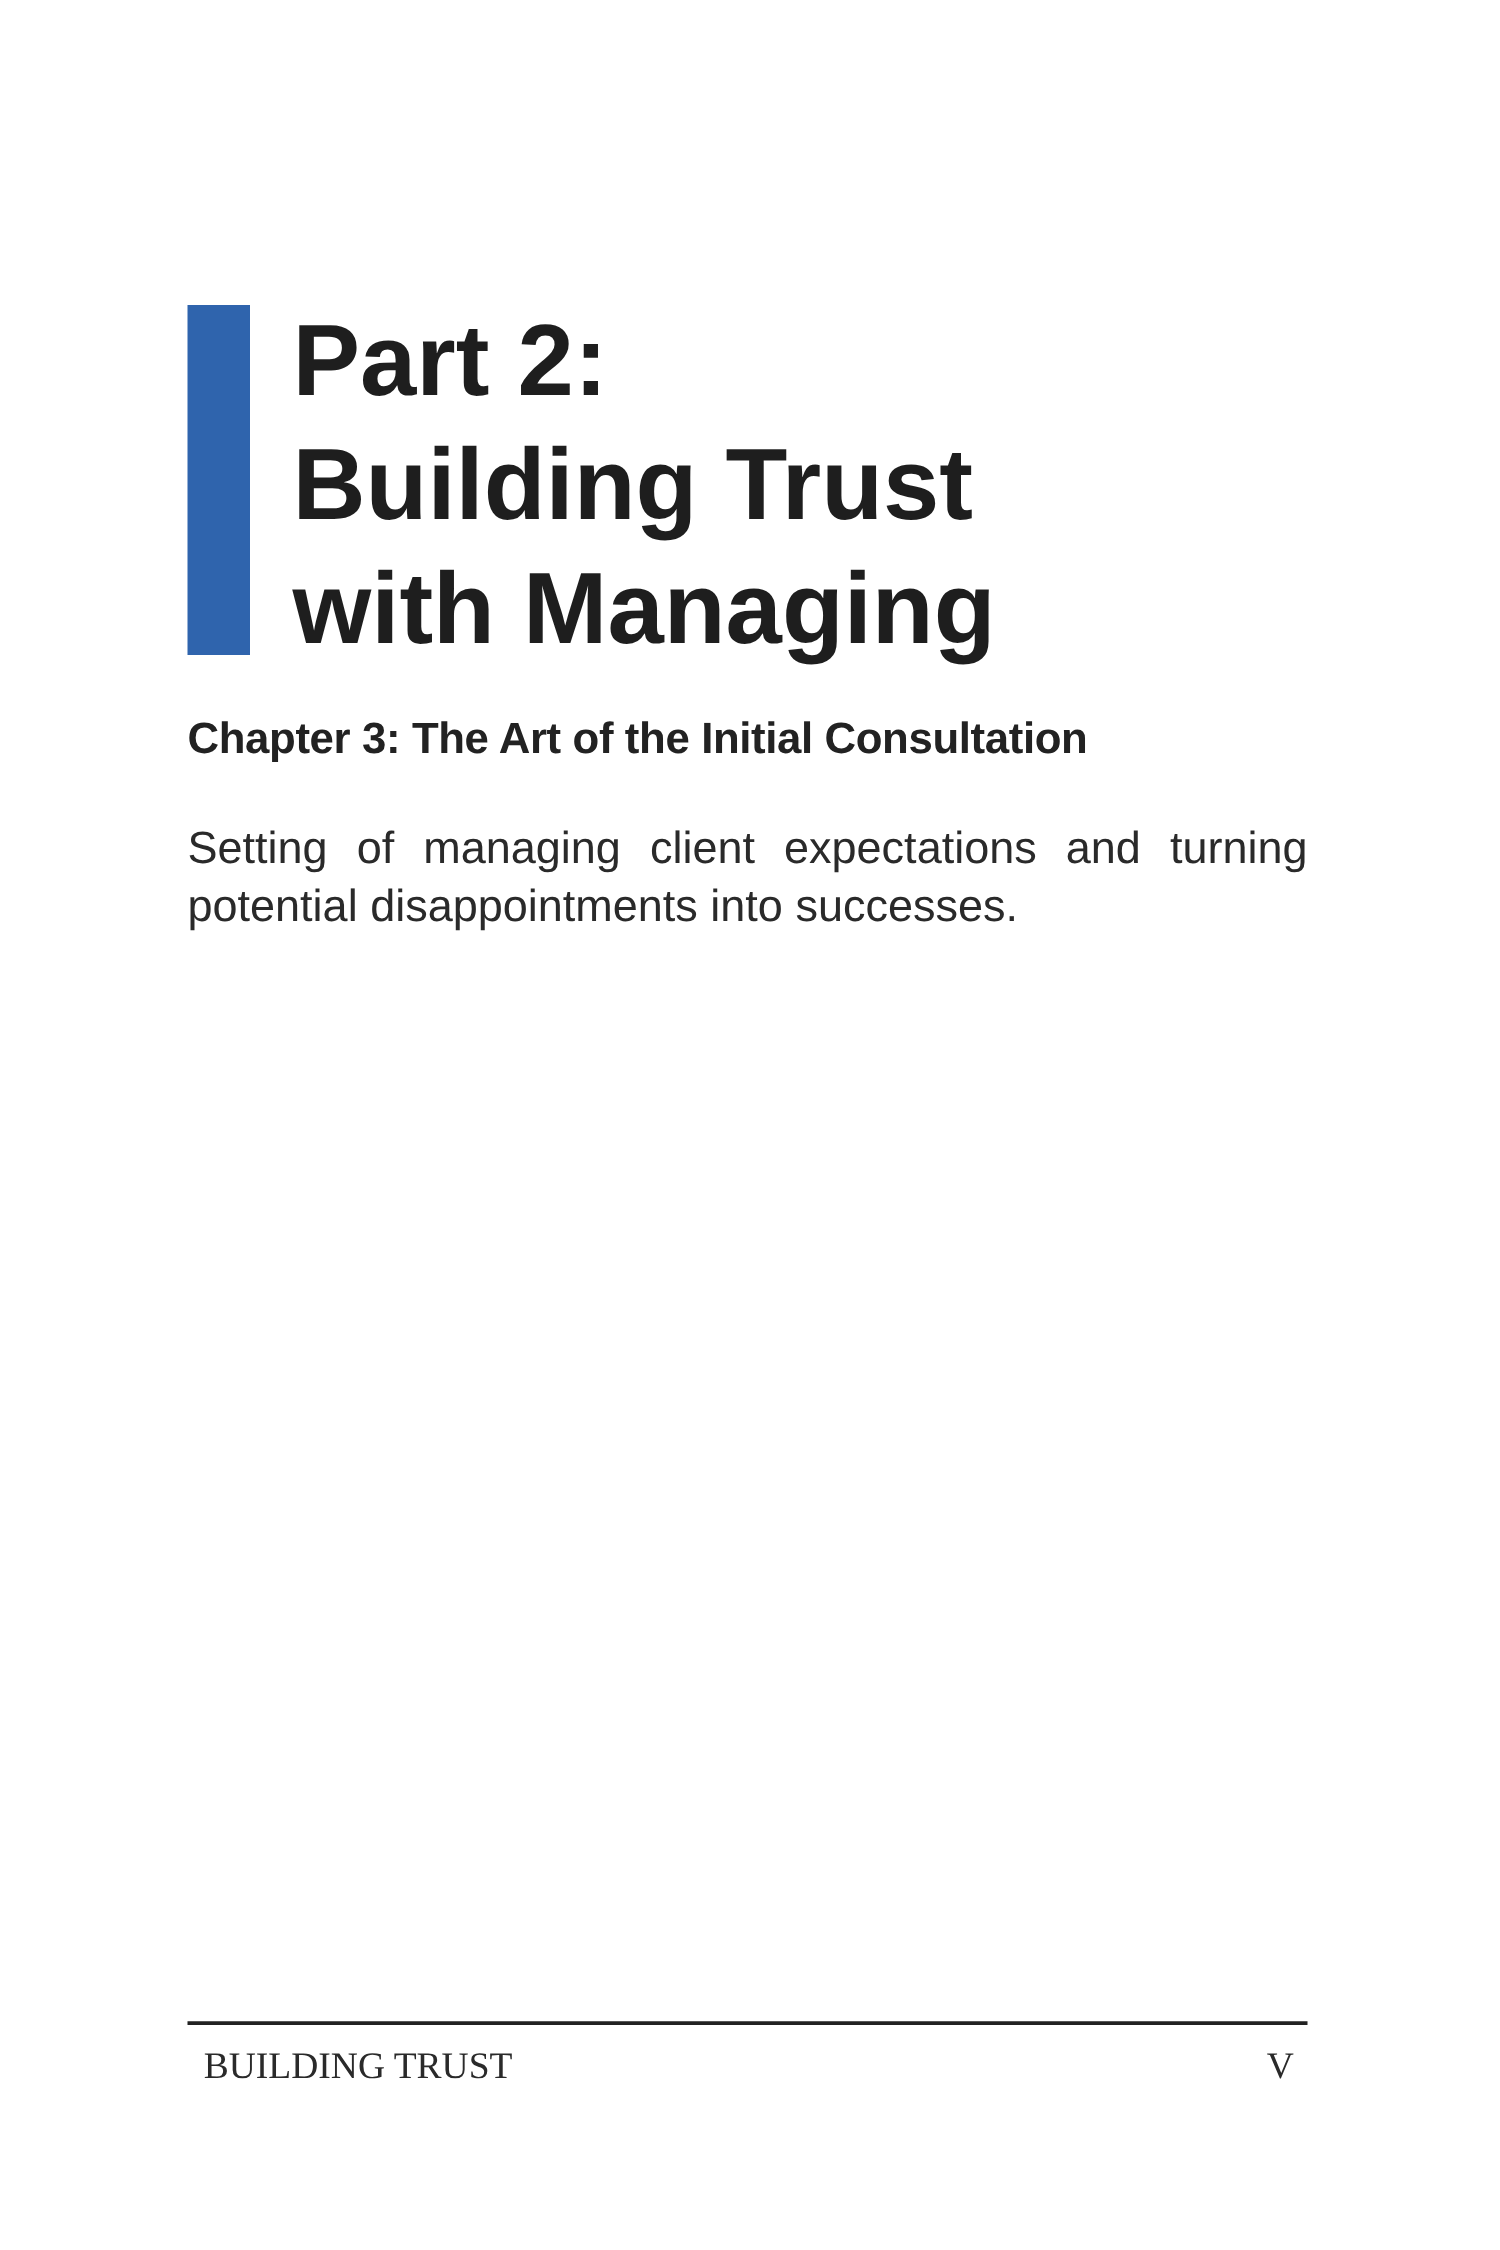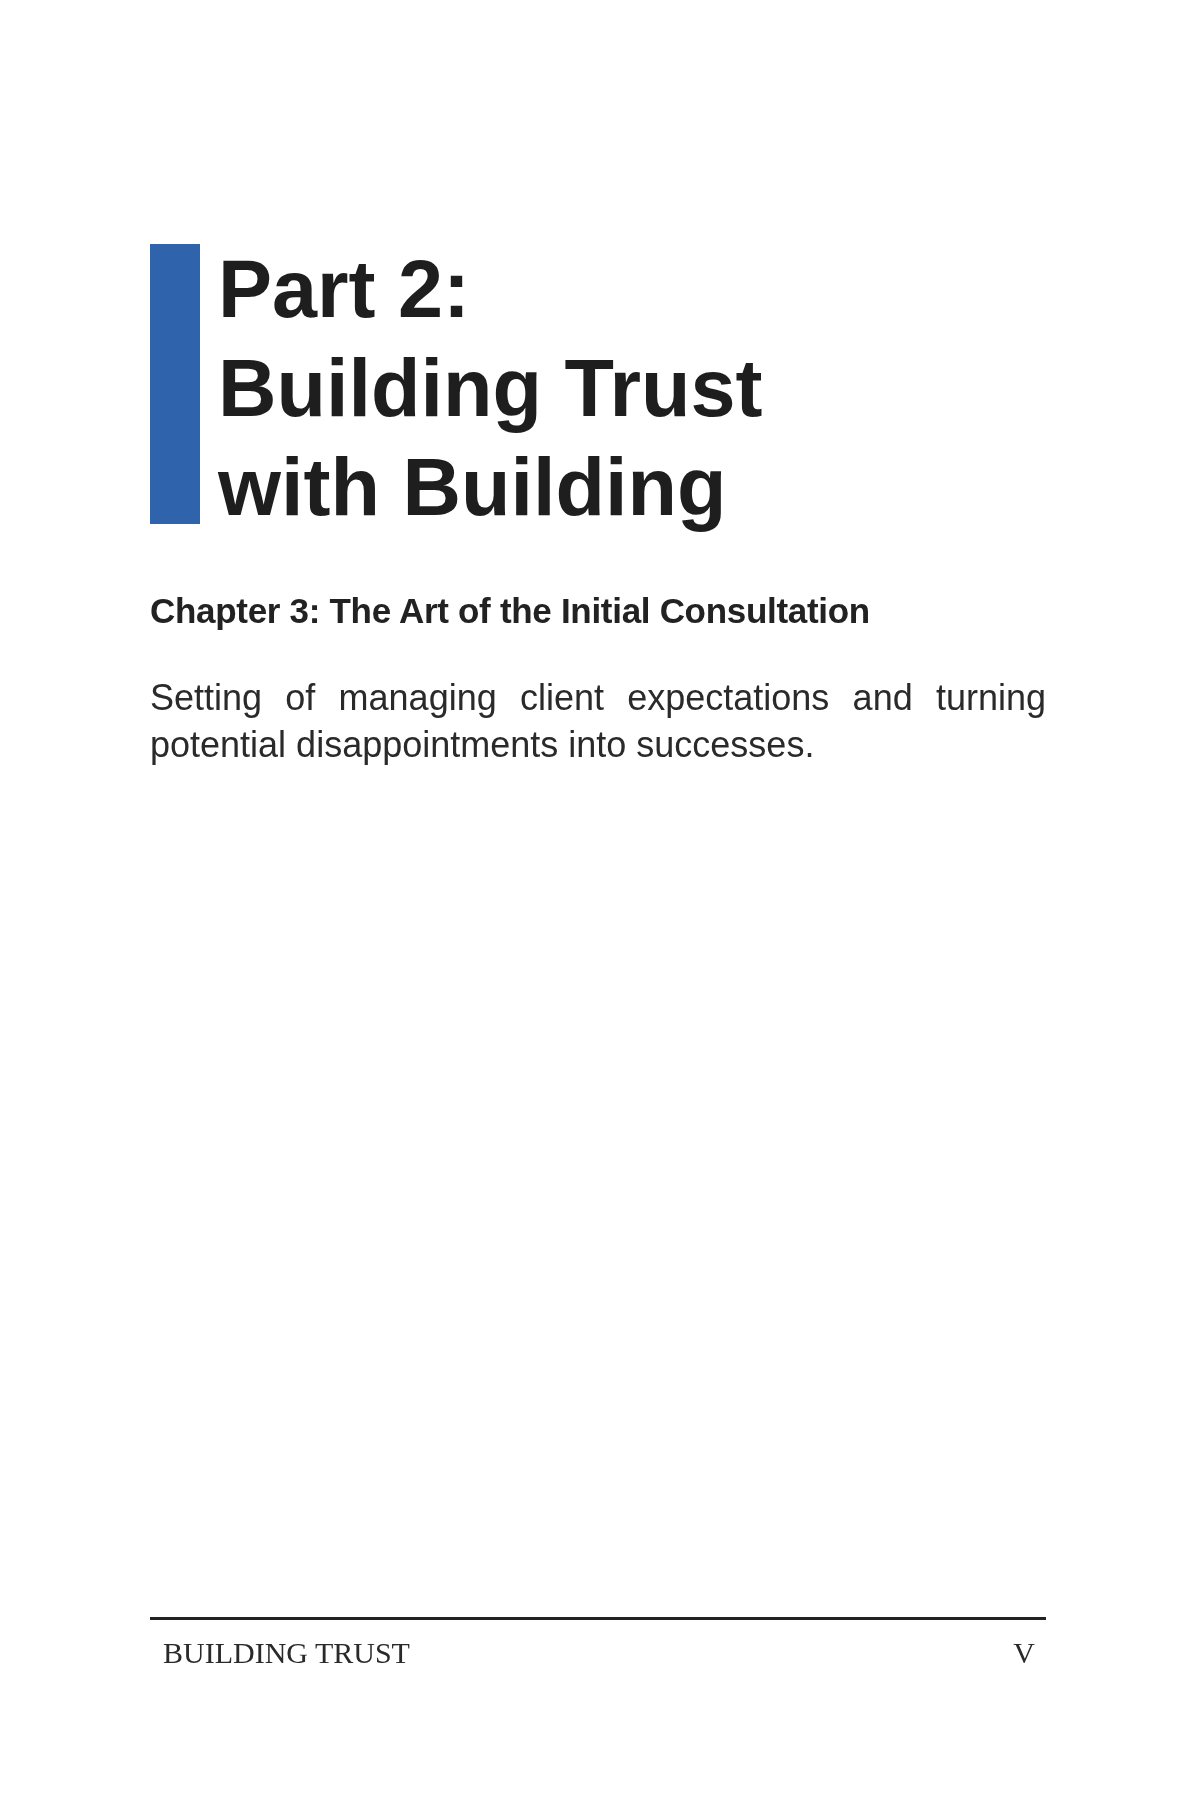--- a/index.html
+++ b/index.html
@@ -25,21 +25,21 @@
     .accent-bar {
       position: absolute;
       left: 0;
       top: 0;
       width: 50px;
       height: 280px;
       background: #2f64ad;
     }
     .part-title {
       position: absolute;
-      left: 68px;
+      left: 84px;
       top: 0;
       margin: 0;
       font-family: "Liberation Sans", sans-serif;
       font-weight: bold;
       font-size: 81px;
       line-height: 99px;
       letter-spacing: 0px;
       color: #1e1e1e;
       margin-top: -4px;
     }
@@ -61,21 +61,21 @@
     }
     .chapter-desc {
       margin: 40px 0 0 0;
       font-family: "Liberation Sans", sans-serif;
       font-size: 36px;
       line-height: 47px;
       color: #2a2a2a;
       text-align: justify;
       text-align-last: left;
     }
-    .chapter { margin-bottom: 34px; margin-top: 20px; }
+    .chapter { margin-bottom: 34px; }
     .footer-rule {
       position: absolute;
       left: 150px;
       top: 1617px;
       width: 896px;
       height: 3px;
       background: #222222;
     }
     .footer-left {
       position: absolute;
@@ -96,21 +96,21 @@
     }
   </style>
 </head>
 <body>
 
 <div class="title-block">
   <div class="accent-bar"></div>
   <h1 class="part-title">
     <span>Part 2:</span>
     <span>Building Trust</span>
-    <span>with Building</span>
+    <span>with Managing</span>
   </h1>
 </div>
 
 <div class="content">
   <div class="chapter">
     <h2 class="chapter-heading">Chapter 3: The Art of the Initial Consultation</h2>
   </div>
   <div class="chapter">
   </div>
   <div class="chapter">

